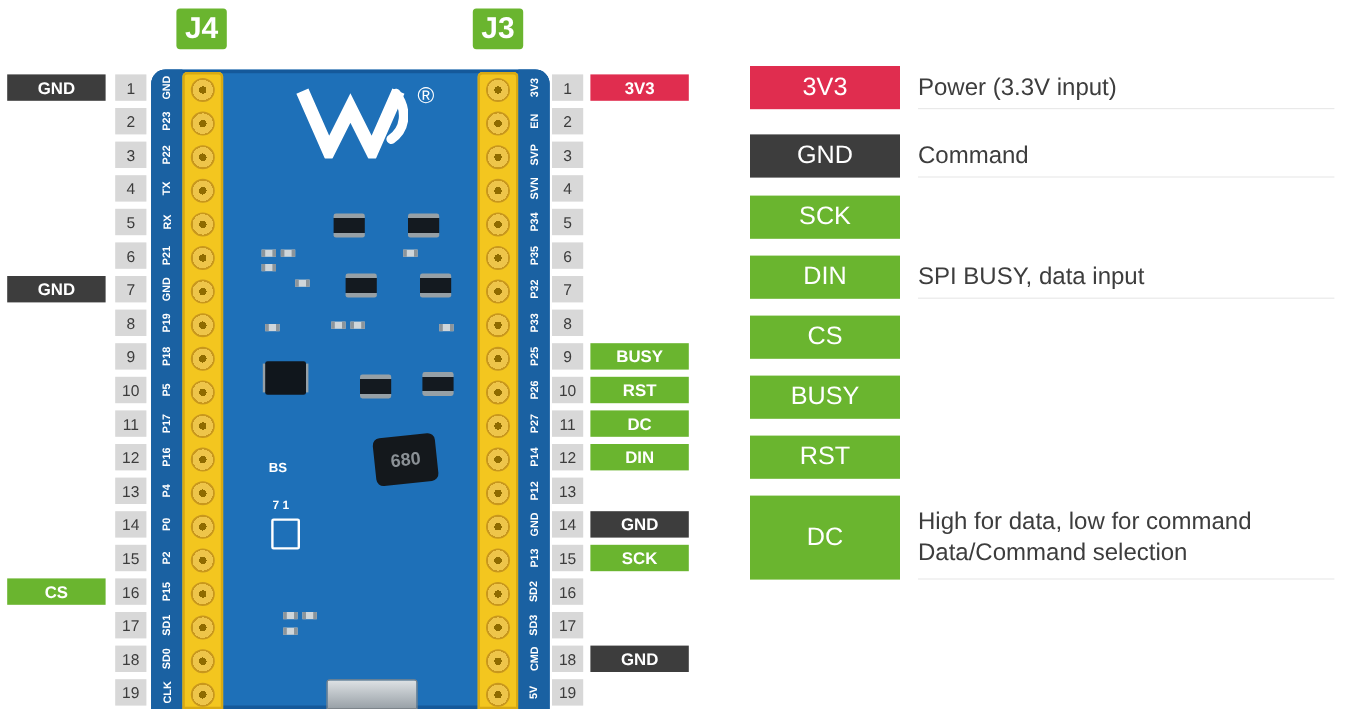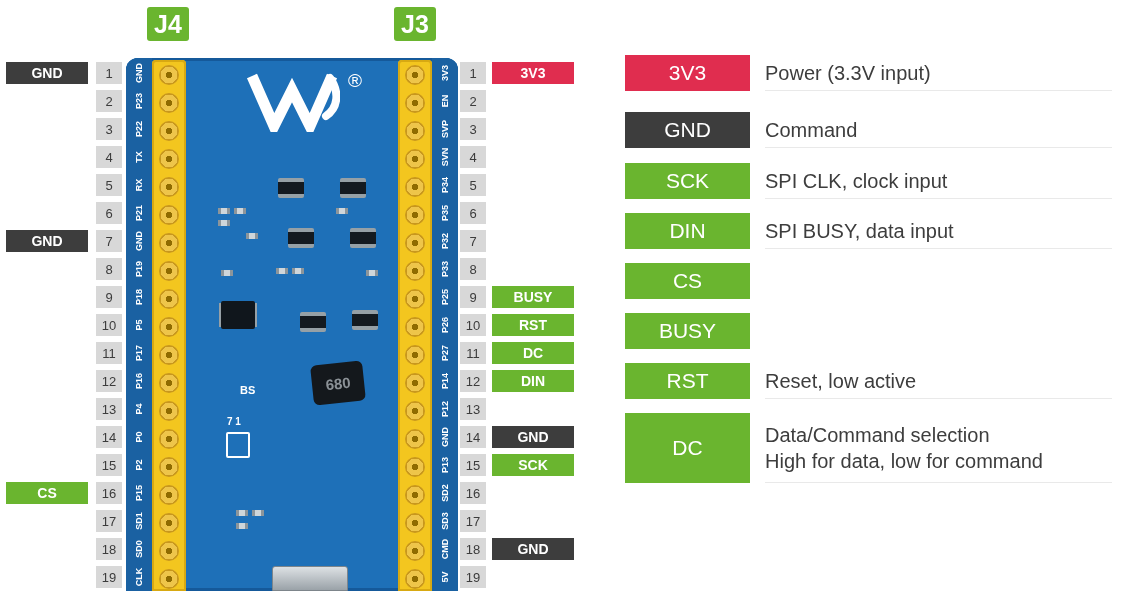--- a/index.html
+++ b/index.html
@@ -241,21 +241,21 @@
     <div class="comp res" style="left:166px;top:210px"></div>
     <div class="comp res" style="left:95px;top:212px"></div>
     <div class="comp res" style="left:240px;top:212px"></div>
     <div class="comp res" style="left:110px;top:452px"></div>
     <div class="comp res" style="left:126px;top:452px"></div>
     <div class="comp res" style="left:110px;top:465px"></div>
 
     <div class="inductor" style="left:186px;top:305px">
       <span>680</span>
     </div>
-    <div class="silk" style="left:114px;top:326px">BS</div>
+    <div class="silk" style="left:98px;top:326px">BS</div>
     <div class="silk" style="left:101px;top:358px;font-size:10px">7 1</div>
     <div class="jbox" style="left:100px;top:374px"></div>
     <div class="usb"></div>
   </div>
 
   <div id="nums-left">
       <div class="numsq" style="left: 96px; top: 62px;">1</div>
       <div class="numsq" style="left: 96px; top: 90px;">2</div>
       <div class="numsq" style="left: 96px; top: 118px;">3</div>
       <div class="numsq" style="left: 96px; top: 146px;">4</div>
@@ -319,43 +319,37 @@
         </div>
       </div>
       <div class="legend-row" style="top: 112px; height: 36px;">
         <div class="legend-badge" style="background: rgb(61, 61, 61);">GND</div>
         <div class="legend-desc">
           <div>Command</div>
         </div>
       </div>
       <div class="legend-row" style="top: 163px; height: 36px;">
         <div class="legend-badge" style="background: rgb(106, 181, 47);">SCK</div>
-        <div class="legend-desc">
-          <div>SPI CLK, clock input</div>
-        </div>
       </div>
       <div class="legend-row" style="top: 213px; height: 36px;">
         <div class="legend-badge" style="background: rgb(106, 181, 47);">DIN</div>
         <div class="legend-desc">
           <div>SPI BUSY, data input</div>
         </div>
       </div>
       <div class="legend-row" style="top: 263px; height: 36px;">
         <div class="legend-badge" style="background: rgb(106, 181, 47);">CS</div>
       </div>
       <div class="legend-row" style="top: 313px; height: 36px;">
         <div class="legend-badge" style="background: rgb(106, 181, 47);">BUSY</div>
       </div>
       <div class="legend-row" style="top: 363px; height: 36px;">
         <div class="legend-badge" style="background: rgb(106, 181, 47);">RST</div>
-        <div class="legend-desc">
-          <div>Reset, low active</div>
-        </div>
       </div>
       <div class="legend-row" style="top: 413px; height: 70px;">
         <div class="legend-badge" style="background: rgb(106, 181, 47);">DC</div>
         <div class="legend-desc">
+          <div>High for data, low for command</div>
           <div>Data/Command selection</div>
-          <div>High for data, low for command</div>
         </div>
       </div>
     </div>
 </div>
 
 </body></html>

